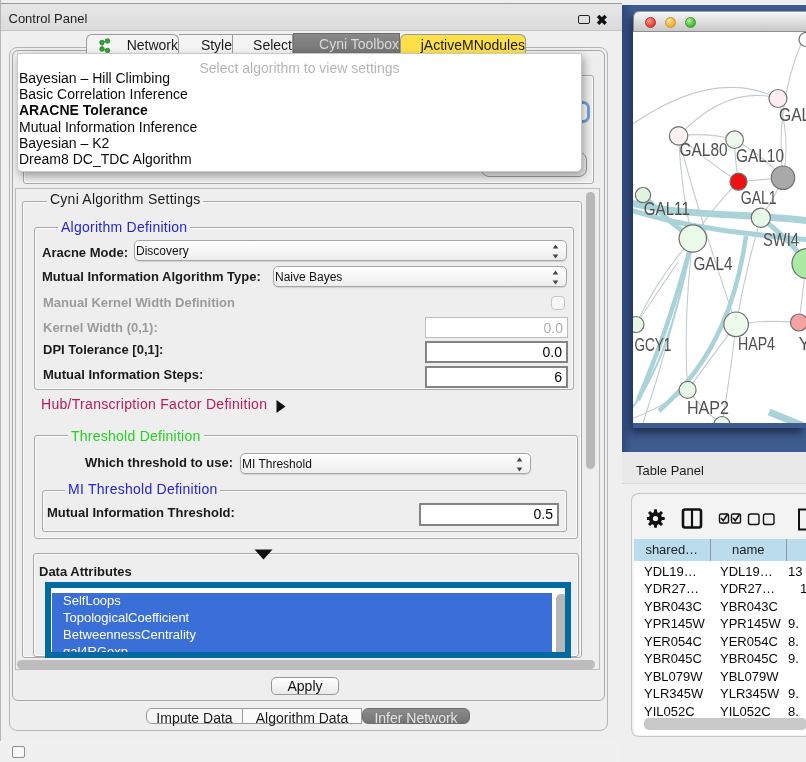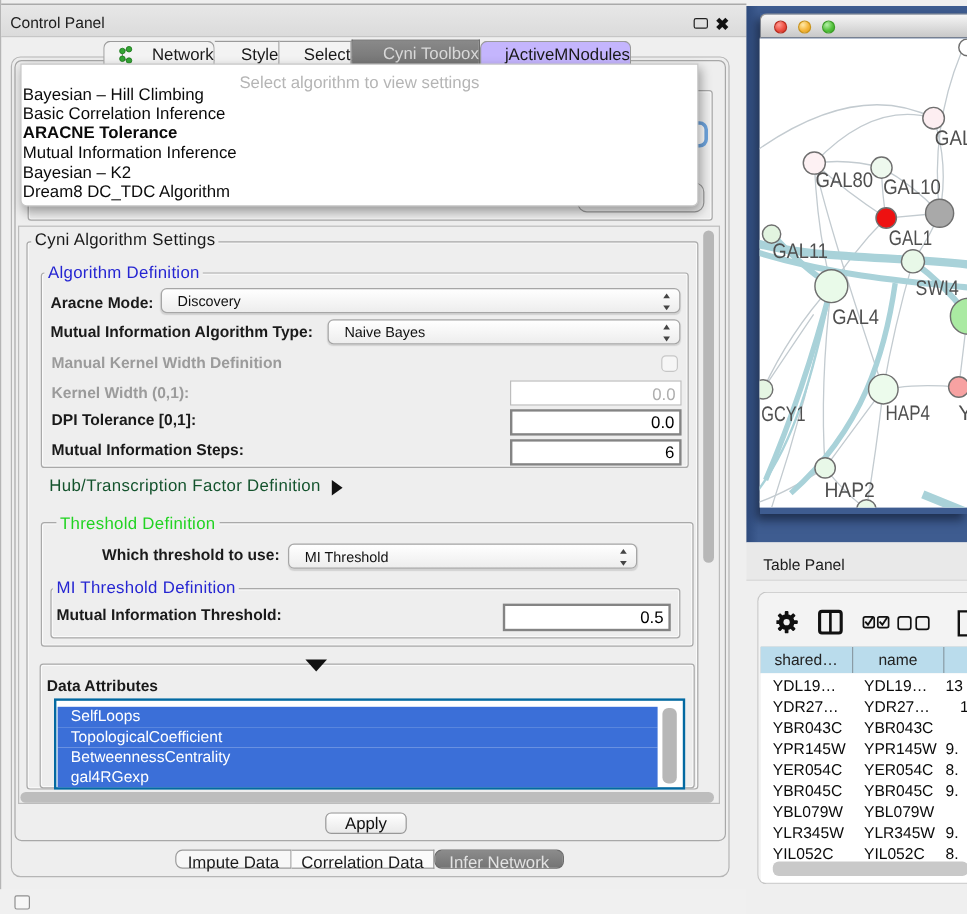--- a/index.html
+++ b/index.html
@@ -17,33 +17,33 @@
 
 .tab { position:absolute; top:34px; height:20px; border:1px solid #9a9a9a; border-bottom:none; background:#f3f3f3; border-radius:6px 6px 0 0; font-size:14px; color:#1a1a1a; text-align:right; line-height:20px; }
 .tab.sel { background:linear-gradient(#898989,#747474); color:#d9d9d9; border-color:#6d6d6d; top:33px; height:21px; }
 
 
 #inset { position:absolute; left:8px; top:47px; width:599px; height:684px; border:1px solid #b5b5b5; border-radius:8px; background:#eeeeee; }
 #tabpanel { position:absolute; left:11px; top:50px; width:593px; height:651px; border:1px solid #a8a8a8; border-radius:6px; background:#eeeeee; }
 
 
 .grp { position:absolute; border:1px solid #a9a9a9; border-radius:3px; box-shadow:inset 0 0 0 1px #fafafa; }
-.grplab { position:absolute; background:#eeeeee; padding:0 3px; font-size:14px; letter-spacing:0.25px; color:#1a1a1a; }
+.grplab { position:absolute; background:#eeeeee; padding:0 3px; font-size:14px; letter-spacing:0.25px; color:#1a1a1a;margin-left:21px; }
 .bl { color:#2525d2; }
 .gr { color:#22d322; }
 
 .lab { position:absolute; font-size:13px; font-weight:bold; color:#1a1a1a; }
 .lab.dis { color:#9b9b9b; }
 .field { position:absolute; background:#fff; border:2px solid #848484; font-size:14px; color:#000; text-align:right; padding:1px 4px 0 0; }
 .field.dis { border:1px solid #bdbdbd; color:#aeaeae; padding-top:2px; }
-.combo { position:absolute; height:21px; background:linear-gradient(#ffffff,#ededed); border:1px solid #a6a6a6; border-radius:5px; font-size:12px; color:#111; line-height:20px; padding-left:13px; box-shadow:0 1px 1px rgba(0,0,0,0.12); }
+.combo { position:absolute; height:21px; background:linear-gradient(#ffffff,#ededed); border:1px solid #a6a6a6; border-radius:5px; font-size:12px; color:#111; line-height:20px; padding-left:1px; box-shadow:0 1px 1px rgba(0,0,0,0.12); }
 .combo .arr { position:absolute; right:7px; top:2.5px; width:7px; height:15px; }
 
 
-#dlist { position:absolute; left:44px; top:582px; width:526px; height:76px; background:#fff; border:2px solid #0369a1; overflow:hidden; }
+#dlist { position:absolute; left:44px; top:582px; width:526px; height:76px; background:#fff; border:6px solid #0369a1; overflow:hidden; }
 .li { position:absolute; left:1px; width:500px; height:17px; background:#3b6fd8; color:#fff; font-size:13px; line-height:16px; padding-left:11px; }
 
 
 .vthumb { position:absolute; background:#b7b7b7; border-radius:5px; }
 .hthumb { position:absolute; background:#bdbdbd; border-radius:5px; }
 
 #applyBtn { position:absolute; left:270px; top:677px; width:68px; height:18px; border:1px solid #989898; border-radius:5px; background:linear-gradient(#ffffff,#e9e9e9); font-size:14px; color:#111; text-align:center; line-height:16px; }
 
 .btab { position:absolute; top:708px; height:16px; border:1px solid #9a9a9a; background:#f7f7f7; font-size:14px; color:#1a1a1a; text-align:center; line-height:19px; }
 .btab.first { border-radius:6px 0 0 6px; }
@@ -88,21 +88,21 @@
       <path d="M4 4.5 L9.5 3 M4 4.5 L4 11 M4 11 L9.5 12.5" stroke="#8a8a8a" stroke-width="1" fill="none"></path>
       <circle cx="4" cy="4.5" r="2.3" fill="#35a535" stroke="#1d7a1d" stroke-width="0.7"></circle>
       <circle cx="9.5" cy="3" r="2.3" fill="#35a535" stroke="#1d7a1d" stroke-width="0.7"></circle>
       <circle cx="4" cy="11" r="2.3" fill="#35a535" stroke="#1d7a1d" stroke-width="0.7"></circle>
       <circle cx="9.5" cy="12.5" r="2.3" fill="#35a535" stroke="#1d7a1d" stroke-width="0.7"></circle>
     </svg>
   </div>
   <div class="tab" style="left:178px; width:54px; border-left:none; border-radius:0;">Style</div>
   <div class="tab" style="left:232px; width:60px; border-left:none; border-radius:0;">Select</div>
   <div class="tab sel" style="left:292px; width:107px; border-radius:0;">Cyni Toolbox</div>
-  <div class="tab" style="left:399px; width:126px; background:#c4b5fd;">jActiveMNodules</div>
+  <div class="tab" style="left:399px; width:126px; background:#fde047;">jActiveMNodules</div>
 
   <div class="grp" style="left:22px; top:75px; width:571px; height:109px;"></div>
   <div class="abs" style="left:565px; top:101px; width:24px; height:22px; border:3px solid #6da3dc; border-radius:7px; background:#fff;"></div>
   <div class="abs" style="left:480px; top:152px; width:106px; height:25px; border:1px solid #9a9a9a; border-radius:8px; background:#efefef;"></div>
 
   <div class="abs" style="left:14px; top:188px; width:585px; height:482px; border:1px solid #bcbcbc; background:#eeeeee;"></div>
 
   <div class="grp" style="left:21px; top:201px; width:560px; height:457px;"></div>
   <div class="grplab" style="left:25px; top:191px;">Cyni Algorithm Settings</div>
 
@@ -130,21 +130,21 @@
 
   <div class="lab dis" style="left:42px; top:320px;">Kernel Width (0,1):</div>
   <div class="field dis" style="left:424px; top:317px; width:143px; height:21px;">0.0</div>
 
   <div class="lab" style="left:42px; top:342px;">DPI Tolerance [0,1]:</div>
   <div class="field" style="left:424px; top:341px; width:143px; height:22px;">0.0</div>
 
   <div class="lab" style="left:42px; top:367px;">Mutual Information Steps:</div>
   <div class="field" style="left:424px; top:366px; width:143px; height:22px;">6</div>
 
-  <div class="abs" style="left:40px; top:396px; font-size:14px; letter-spacing:0.3px; color:#14532d;">Hub/Transcription Factor Definition</div>
+  <div class="abs" style="left:40px; top:396px; font-size:14px; letter-spacing:0.3px; color:#be185d;">Hub/Transcription Factor Definition</div>
   <svg class="abs" style="left:273px; top:399px;" width="14" height="15" viewBox="0 0 14 15">
       <path d="M2.5 1 L11.5 7.5 L2.5 14 Z" fill="#111"></path>
     </svg>
 
   <div class="grp" style="left:33px; top:435px; width:544px; height:104px;"></div>
   <div class="grplab gr" style="left:46px; top:428px;">Threshold Definition</div>
 
   <div class="lab" style="left:84px; top:455px;">Which threshold to use:</div>
   <div class="combo" style="left:239px; top:453px; width:291px;">MI Threshold
     <svg class="arr" viewBox="0 0 7 15">
@@ -171,21 +171,21 @@
     <div class="li" style="top:56px;">gal4RGexp</div>
     <div class="vthumb" style="left:505px; top:6px; width:12px; height:63px;"></div>
   </div>
 
   <div class="vthumb" style="left:585px; top:192px; width:9px; height:277px;"></div>
   <div class="hthumb" style="left:16px; top:660px; width:578px; height:9px;"></div>
 
   <div id="applyBtn">Apply</div>
 
   <div class="btab first" style="left:145px; width:97px;">Impute Data</div>
-  <div class="btab" style="left:242px; width:119px; border-left:none; background:#fbfbfb;">Correlation Data</div>
+  <div class="btab" style="left:242px; width:119px; border-left:none; background:#fbfbfb;">Algorithm Data</div>
   <div class="btab sel" style="left:361px; width:108px;">Infer Network</div>
 
   <div id="popup">
     <div class="hd">Select algorithm to view settings</div>
     <div class="it" style="top:16px;">Bayesian – Hill Climbing</div>
     <div class="it" style="top:32px;">Basic Correlation Inference</div>
     <div class="it" style="top:48px; font-weight:bold;">ARACNE Tolerance</div>
     <div class="it" style="top:65px;">Mutual Information Inference</div>
     <div class="it" style="top:81px;">Bayesian – K2</div>
     <div class="it" style="top:97px;">Dream8 DC_TDC Algorithm</div>

